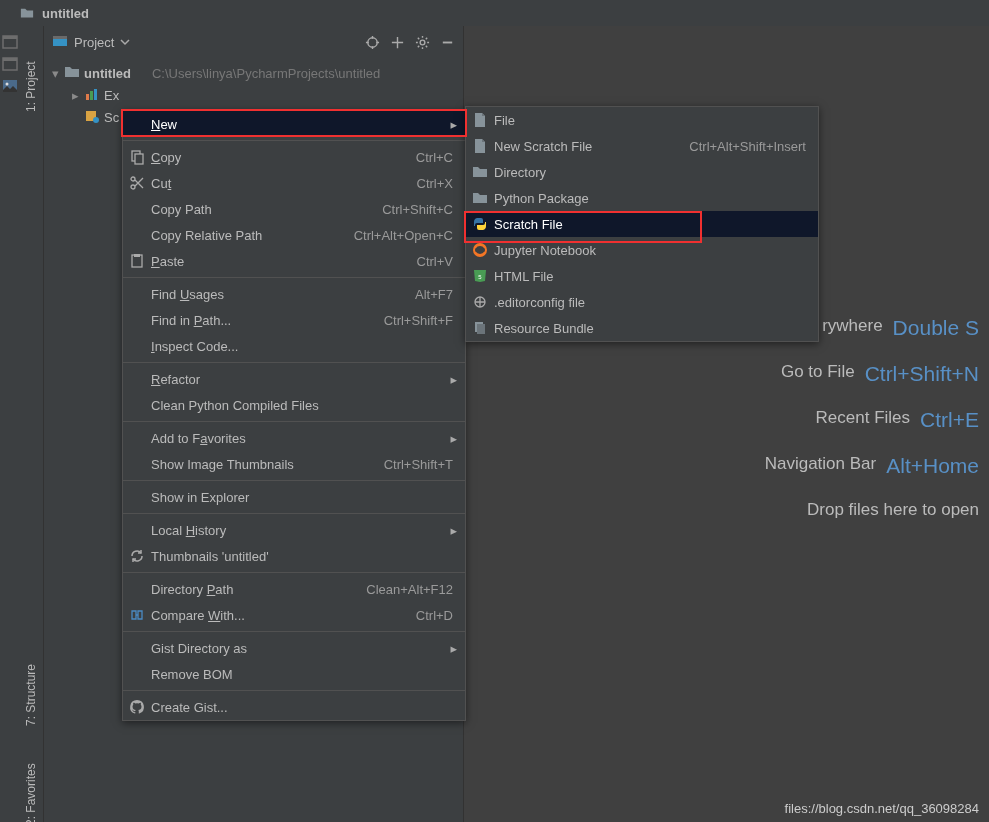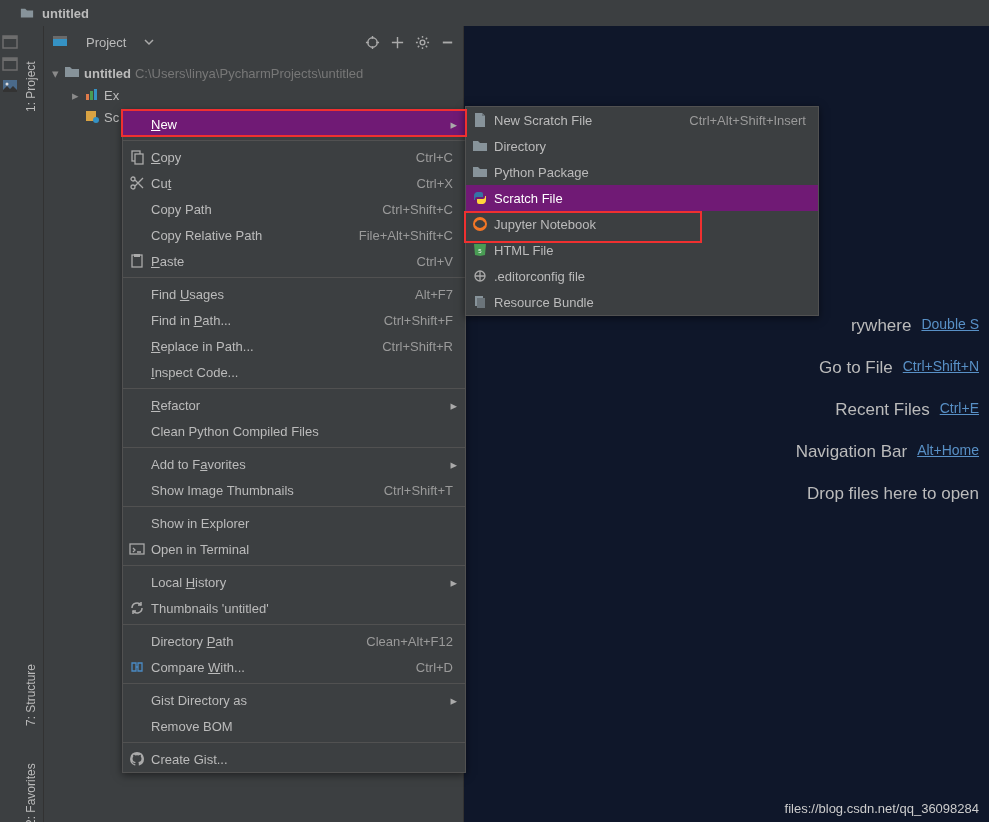--- a/index.html
+++ b/index.html
@@ -7,47 +7,47 @@
   .titlebar { height:26px; background:#3c3f41; display:flex; align-items:center; padding-left:20px; }
   .titlebar .folder-icon svg { width:14px; height:14px; display:block; }
   .titlebar-text { margin-left:8px; color:#bbbbbb; font-weight:bold; }
   .main { position:relative; display:flex; height:calc(100% - 26px); }
   .leftbar { width:20px; background:#3c3f41; display:flex; flex-direction:column; align-items:center; gap:6px; padding-top:8px; }
   .leftbar .icon { width:16px; height:16px; color:#8a8a8a; }
   .vtabs { width:24px; background:#3c3f41; position:relative; border-right:1px solid #323232; }
   .vtab { position:absolute; left:4px; transform:rotate(-90deg); transform-origin:left top; white-space:nowrap; color:#bbbbbb; font-size:12px; }
   .project-pane { width:420px; background:#3c3f41; border-right:1px solid #323232; }
   .pp-header { height:32px; display:flex; align-items:center; padding:0 8px; justify-content:space-between; background:#3c3f41; }
-  .pp-header-left { display:flex; align-items:center; gap:18px; }
+  .pp-header-left { display:flex; align-items:center; gap:6px; }
   .pp-header-left .folder-small svg { width:16px; height:16px; }
   .pp-title { color:#bbbbbb; }
   .pp-header-right { display:flex; align-items:center; gap:10px; color:#9a9a9a; }
   .pp-header-right svg { width:15px; height:15px; display:block; }
   .tree { padding:4px 8px; }
   .tree-row { display:flex; align-items:center; height:22px; }
   .tree-arrow { width:12px; color:#8a8a8a; }
   .tree-folder svg, .tree-icon svg { width:16px; height:16px; }
   .tree-label { margin-left:4px; color:#bbbbbb; white-space:nowrap; }
-  .tree-path { color:#777; margin-left:4px; }
-  .editor-area { flex:1; position:relative; background:#0f172a; }
+  .tree-path { color:#777; margin-left:21px; }
+  .editor-area { flex:1; position:relative; background:#404040; }
   .hints { position:absolute; right:10px; top:290px; display:flex; flex-direction:column; gap:22px; text-align:right; }
   .hint-row { display:flex; gap:10px; justify-content:flex-end; }
   .hint-label { color:#bbbbbb; font-size:17px; }
-  .hint-key { color:#5890c6; font-size:14px;text-decoration:underline; }
+  .hint-key { color:#5890c6; font-size:21px; }
   .watermark { position:absolute; right:10px; bottom:6px; color:#cccccc; font-size:13px; }
 
   
   .ctx-menu { position:absolute; background:#3c3f41; border:1px solid #515151; box-shadow:0 2px 8px rgba(0,0,0,0.5); z-index:100; }
   .ctx-item { display:flex; align-items:center; height:26px; padding:0 12px 0 28px; position:relative; color:#bbbbbb; }
   .ctx-item .under { text-decoration:underline; }
   .ctx-item .icon { position:absolute; left:6px; width:16px; height:16px; display:flex; align-items:center; justify-content:center; }
   .ctx-item .shortcut { margin-left:auto; padding-left:30px; color:#9a9a9a; }
   .ctx-item .sub-arrow { position:absolute; right:8px; color:#aaaaaa; }
   .ctx-sep { height:1px; background:#515151; margin:3px 0; }
-  .ctx-item.highlight { background:#701a75; color:#ffffff; }
+  .ctx-item.highlight { background:#0f172a; color:#ffffff; }
   .redbox { outline:2px solid #f03030; outline-offset:-1px; }
 
   .menu1 { left:122px; top:84px; width:344px; }
   .menu2 { left:465px; top:80px; width:354px; }
 
   .chevron svg { width:10px; height:10px; display:block; }
 </style>
 </head>
 <body>
 
@@ -205,21 +205,21 @@
         </span>
         <span>Cu<span class="under">t</span></span>
         <span class="shortcut">Ctrl+X</span>
       </div>
       <div class="ctx-item">
         <span>Copy Path</span>
         <span class="shortcut">Ctrl+Shift+C</span>
       </div>
       <div class="ctx-item">
         <span>Copy Relative Path</span>
-        <span class="shortcut">File+Alt+Shift+C</span>
+        <span class="shortcut">Ctrl+Alt+Open+C</span>
       </div>
       <div class="ctx-item">
         <span class="icon">
           <svg viewBox="0 0 16 16">
             <rect x="3" y="2" width="10" height="12" fill="none" stroke="#aaa" stroke-width="1.3"></rect>
             <rect x="5" y="1" width="6" height="3" fill="#aaa"></rect>
           </svg>
         </span>
         <span><span class="under">P</span>aste</span>
         <span class="shortcut">Ctrl+V</span>
@@ -227,24 +227,20 @@
       <div class="ctx-sep"></div>
       <div class="ctx-item">
         <span>Find <span class="under">U</span>sages</span>
         <span class="shortcut">Alt+F7</span>
       </div>
       <div class="ctx-item">
         <span>Find in <span class="under">P</span>ath...</span>
         <span class="shortcut">Ctrl+Shift+F</span>
       </div>
       <div class="ctx-item">
-        <span><span class="under">R</span>eplace in Path...</span>
-        <span class="shortcut">Ctrl+Shift+R</span>
-      </div>
-      <div class="ctx-item">
         <span><span class="under">I</span>nspect Code...</span>
       </div>
       <div class="ctx-sep"></div>
       <div class="ctx-item">
         <span><span class="under">R</span>efactor</span>
         <span class="sub-arrow">▸</span>
       </div>
       <div class="ctx-item">
         <span>Clean Python Compiled Files</span>
       </div>
@@ -254,29 +250,20 @@
         <span class="sub-arrow">▸</span>
       </div>
       <div class="ctx-item">
         <span>Show Image Thumbnails</span>
         <span class="shortcut">Ctrl+Shift+T</span>
       </div>
       <div class="ctx-sep"></div>
       <div class="ctx-item">
         <span>Show in Explorer</span>
       </div>
-      <div class="ctx-item">
-        <span class="icon">
-          <svg viewBox="0 0 16 16">
-            <rect x="1" y="3" width="14" height="10" fill="none" stroke="#aaa" stroke-width="1.3"></rect>
-            <path d="M4 7l2 2-2 2M8 11h4" stroke="#aaa" stroke-width="1.3" fill="none"></path>
-          </svg>
-        </span>
-        <span>Open in Terminal</span>
-      </div>
       <div class="ctx-sep"></div>
       <div class="ctx-item">
         <span>Local <span class="under">H</span>istory</span>
         <span class="sub-arrow">▸</span>
       </div>
       <div class="ctx-item">
         <span class="icon">
           <svg viewBox="0 0 16 16">
             <path d="M3 8a5 5 0 0 1 9-3M13 8a5 5 0 0 1-9 3" fill="none" stroke="#aaa" stroke-width="1.5"></path>
             <path d="M12 2v3h-3M4 14v-3h3" fill="none" stroke="#aaa" stroke-width="1.5"></path>
@@ -312,20 +299,29 @@
         <span class="icon">
           <svg viewBox="0 0 16 16">
             <path fill="#aaa" d="M8 1a7 7 0 0 0-2.2 13.6c.35.07.48-.15.48-.34v-1.2c-1.95.42-2.36-.94-2.36-.94-.32-.81-.78-1.03-.78-1.03-.64-.44.05-.43.05-.43.7.05 1.07.72 1.07.72.63 1.07 1.64.76 2.04.58.06-.46.25-.76.45-.94-1.56-.18-3.2-.78-3.2-3.47 0-.77.27-1.39.72-1.88-.07-.18-.31-.89.07-1.85 0 0 .59-.19 1.93.72a6.7 6.7 0 0 1 3.52 0c1.34-.91 1.93-.72 1.93-.72.38.96.14 1.67.07 1.85.45.49.72 1.11.72 1.88 0 2.7-1.64 3.29-3.21 3.46.25.22.48.65.48 1.31v1.94c0 .19.13.41.48.34A7 7 0 0 0 8 1z"></path>
           </svg>
         </span>
         <span>Create Gist...</span>
       </div>
     </div>
 
   <div class="ctx-menu menu2" id="menu2">
+      <div class="ctx-item">
+        <span class="icon">
+          <svg viewBox="0 0 16 16">
+            <path d="M3 1h7l3 3v11H3z" fill="#87939a"></path>
+            <path d="M10 1v3h3" fill="#6b747a"></path>
+          </svg>
+        </span>
+        <span>File</span>
+      </div>
       <div class="ctx-item">
         <span class="icon">
           <svg viewBox="0 0 16 16">
             <path d="M3 1h7l3 3v11H3z" fill="#87939a"></path>
             <path d="M10 1v3h3" fill="#6b747a"></path>
           </svg>
         </span>
         <span>New Scratch File</span>
         <span class="shortcut">Ctrl+Alt+Shift+Insert</span>
       </div>

